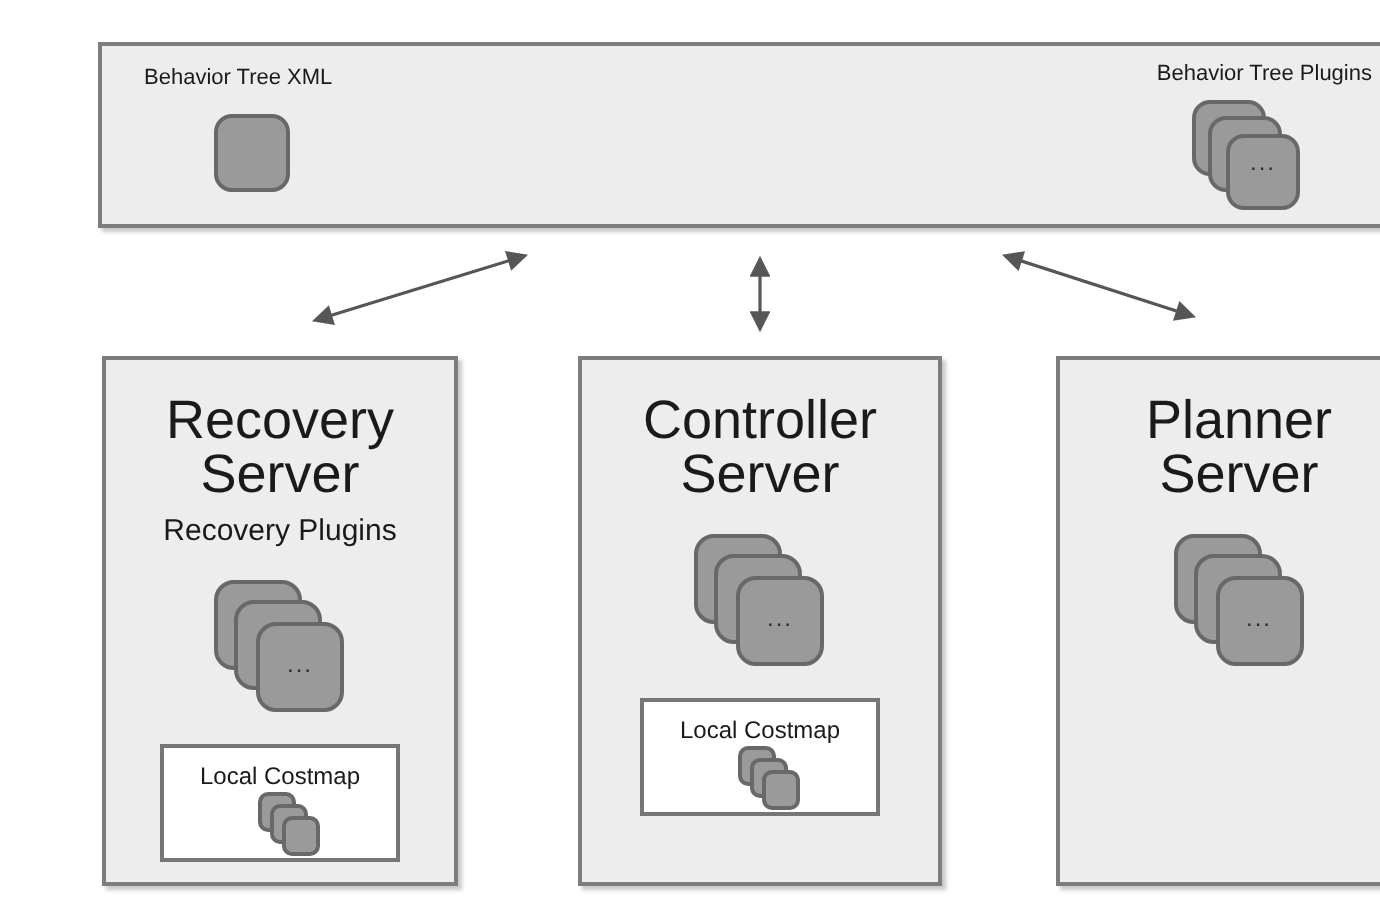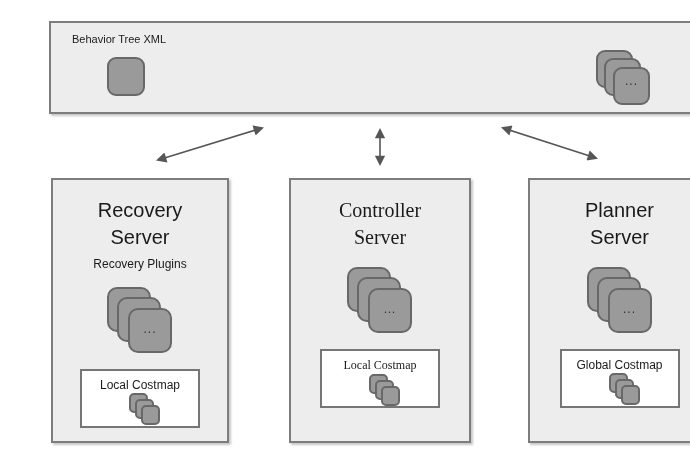--- a/index.html
+++ b/index.html
@@ -39,24 +39,24 @@
   .topsize .card { width:37px; height:38px; border-radius:9px; }
   .topsize .c1 { left:0; top:0; } .topsize .c2 { left:8px; top:8px; } .topsize .c3 { left:17px; top:17px; }
   .big .card { width:44px; height:45px; border-radius:10px; }
   .big .c1 { left:0; top:0; } .big .c2 { left:10px; top:10px; } .big .c3 { left:21px; top:21px; }
   .small .card { width:19px; height:20px; border-radius:5px; }
   .small .c1 { left:0; top:0; } .small .c2 { left:6px; top:6px; } .small .c3 { left:12px; top:12px; }
   .ellipsis { font-size:12px; line-height:1; color:#2e2e2e; letter-spacing:1px; padding-bottom:16px; }
   
   .server-box { top:178px; height:265px; display:flex; flex-direction:column; align-items:center; padding-top:17px; }
   #server-0 { left:15px;  width:178px; }
-  #server-1 { left:253px; width:182px;font-family:Liberation Serif, serif; }
+  #server-1 { left:253px; width:182px; }
   #server-2 { left:492px; width:183px; }
-  .server-title { font-size:20px; line-height:27px; text-align:center; white-space:pre-line; }
-  .server-sub   { font-size:12px; margin-top:6px; }
+  .server-title { font-size:27px; line-height:27px; text-align:center; white-space:pre-line; }
+  .server-sub   { font-size:15px; margin-top:6px; }
   .server-stack { margin-top:16px; }
   .costmap {
     margin-top:15px; width:120px; height:59px;
     background:var(--costmap-fill,#ffffff); border:2px solid var(--costmap-border,#767676);
     display:flex; flex-direction:column; align-items:center;
   }
   .costmap-label { font-size:12px; margin-top:7px;text-align:center; }
   .costmap .stack.small { margin-top:1px; transform:translateX(5px); }
   
   #arrows { position:absolute; left:0; top:0; pointer-events:none; }
@@ -64,20 +64,21 @@
   #arrows path { fill:var(--arrow,#565656); }
 </style>
 </head>
 <body>
 
 <div id="canvas">
 
   <div class="panel top-box">
     <div class="tb-left-label">Behavior Tree XML</div>
     <div class="xml-icon"></div>
+    <div class="tb-right-label">Behavior Tree Plugins</div>
     <div class="stack topsize top-stack">
       <div class="card c1"></div>
       <div class="card c2"></div>
       <div class="card c3">
         <span class="ellipsis">...</span>
       </div>
     </div>
   </div>
 
   <svg id="arrows" width="690" height="459" viewBox="0 0 690 459">
@@ -135,23 +136,15 @@
   <div class="panel server-box" id="server-2">
     <div class="server-title">Planner
 Server</div>
     <div class="stack big server-stack">
       <div class="card c1"></div>
       <div class="card c2"></div>
       <div class="card c3">
         <span class="ellipsis">...</span>
       </div>
     </div>
-    <div class="costmap">
-      <div class="costmap-label">Global Costmap</div>
-      <div class="stack small">
-        <div class="card c1"></div>
-        <div class="card c2"></div>
-        <div class="card c3"></div>
-      </div>
-    </div>
   </div>
 
 </div>
 
 </body></html>

